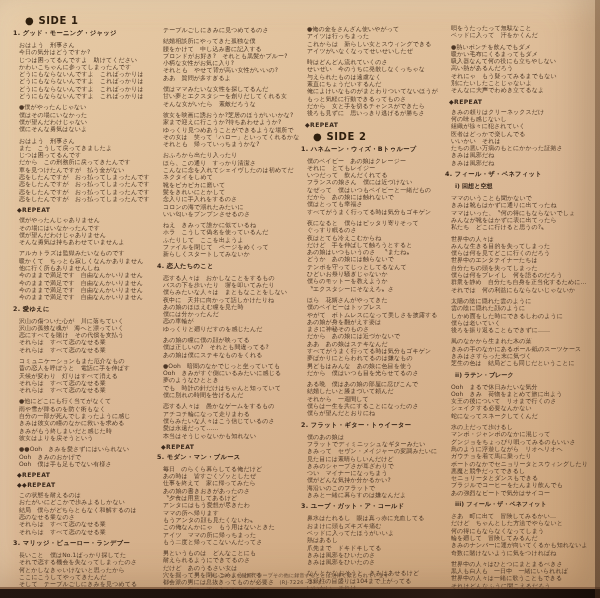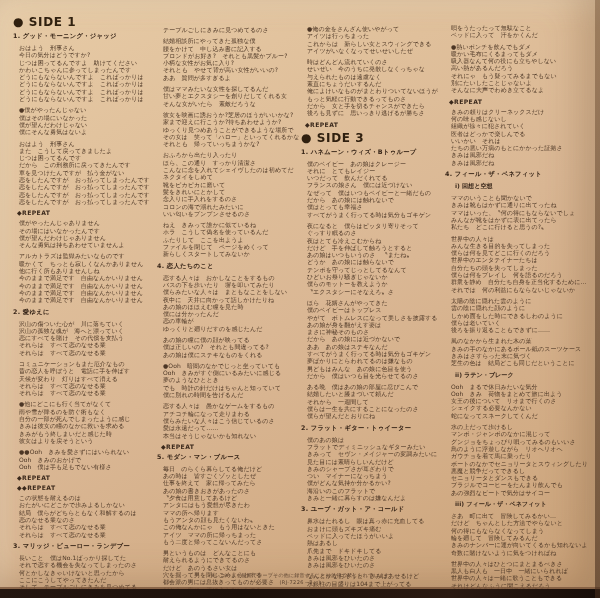--- a/index.html
+++ b/index.html
@@ -9,21 +9,21 @@
     box-shadow:inset -18px -12px 40px rgba(92,60,34,.28), inset 8px 8px 26px rgba(255,242,218,.32);}
   .columns{position:absolute;inset:0;}
   .column{position:absolute;top:26px;width:142px;}
   .column:nth-child(1){left:13px;top:15px;}
   .column:nth-child(2){left:157px;top:26px;}
   .column:nth-child(3){left:301px;top:25px;}
   .column:nth-child(4){left:445px;top:24px;}
   .line{font-size:6px;line-height:7.3px;color:#4c3625;white-space:nowrap;overflow:hidden;letter-spacing:.1px;}
   .stanza{margin:0 0 4px 6px;}
   .song-title{font-size:6.3px;font-weight:bold;color:#362417;margin:2px 0 3px 0;letter-spacing:.3px;white-space:nowrap;overflow:hidden;}
-  .side-label{font-size:12px;font-weight:bold;color:#30200f;margin:0 0 3px 0;letter-spacing:.6px;}
+  .side-label{font-size:10px;font-weight:bold;color:#30200f;margin:0 0 3px 12px;letter-spacing:.6px;}
   .section-title{font-size:6.1px;font-weight:bold;color:#3a281b;margin:1px 0 3px 10px;white-space:nowrap;}
   .repeat-line{font-size:6.1px;font-weight:bold;color:#3a281b;margin:2px 0 3px 4px;letter-spacing:.4px;}
   .footer{position:absolute;left:0;bottom:13px;width:100%;text-align:center;}
   .notice{font-size:5px;color:#5a4230;letter-spacing:.2px;}
   .catalog{font-size:5px;color:#5a4230;margin-top:1px;letter-spacing:.4px;}
   .edge-bottom{position:absolute;left:0;bottom:0;width:600px;height:9px;
     background:linear-gradient(90deg,#241711 0%,#1c110b 40%,#2a1a12 75%,#170d08 100%);}
   .edge-bottom-line{position:absolute;left:0;bottom:9px;width:600px;height:2px;background:#7a563c;opacity:.8;}
   .edge-right{position:absolute;right:0;top:0;width:5px;height:598px;background:linear-gradient(180deg,rgba(110,78,50,.45),rgba(70,45,28,.6));}
 </style>
@@ -234,21 +234,21 @@
           <div class="line">時はどんどん流れていくのさ</div>
           <div class="line">せいぜい　今のうちに発散しなくっちゃな</div>
           <div class="line">与えられたものは遠慮なく</div>
           <div class="line">素直にちょうだいするんだ</div>
           <div class="line">俺によけいなものがまとわりついてないほうが</div>
           <div class="line">もっと気軽に行動できるってものさ</div>
           <div class="line">だから　女と手を切るチャンスができたら</div>
           <div class="line">後ろも見ずに　思いっきり逃げるが勝ちさ</div>
         </div>
         <div class="repeat-line">◆REPEAT</div>
-        <div class="side-label">● SIDE 3</div>
+        <div class="side-label">● SIDE 2</div>
         <div class="song-title">1. ハネムーン・ウィズ・Bトゥループ</div>
         <div class="stanza">
           <div class="line">僕のベイビー　あの娘はクレージー</div>
           <div class="line">それに　とてもレイジー</div>
           <div class="line">いつだって　飲んだくれてる</div>
           <div class="line">フランスの娘さん　僕には近づけない</div>
           <div class="line">なぜって　僕はいつもベイビーと一緒だもの</div>
           <div class="line">だから　あの娘には触れないで</div>
           <div class="line">僕はとっても幸福さ</div>
           <div class="line">すべてがうまく行ってる時は気分もゴキゲン</div>

